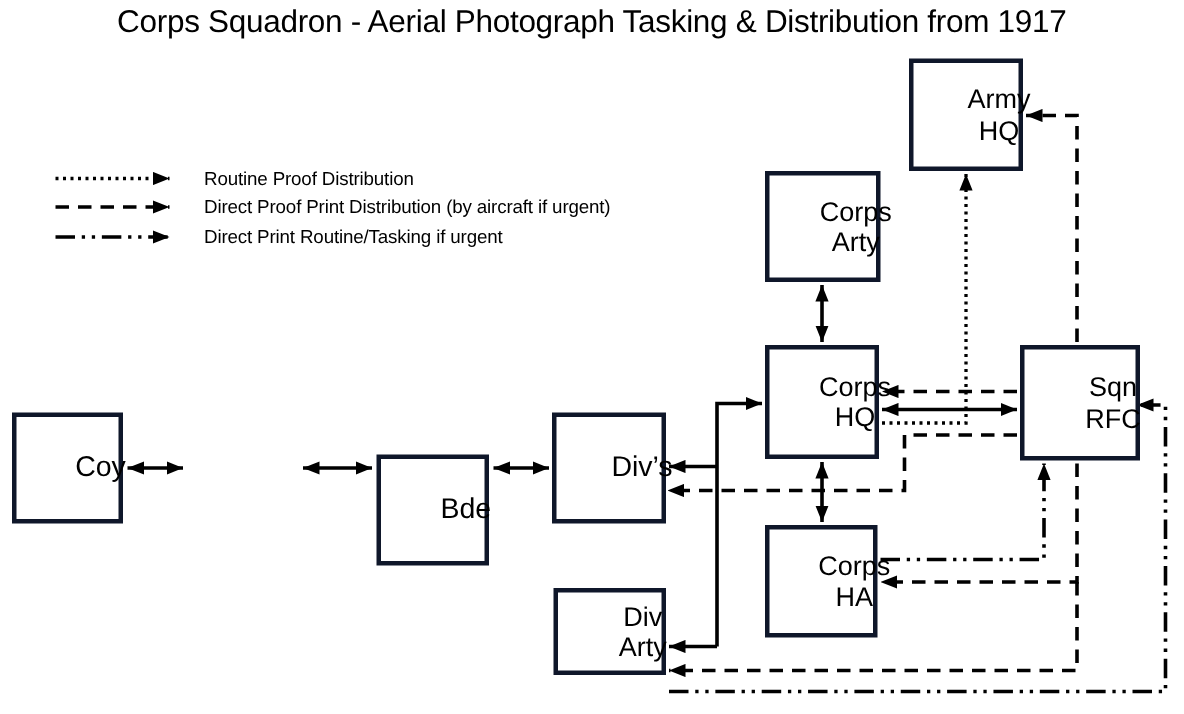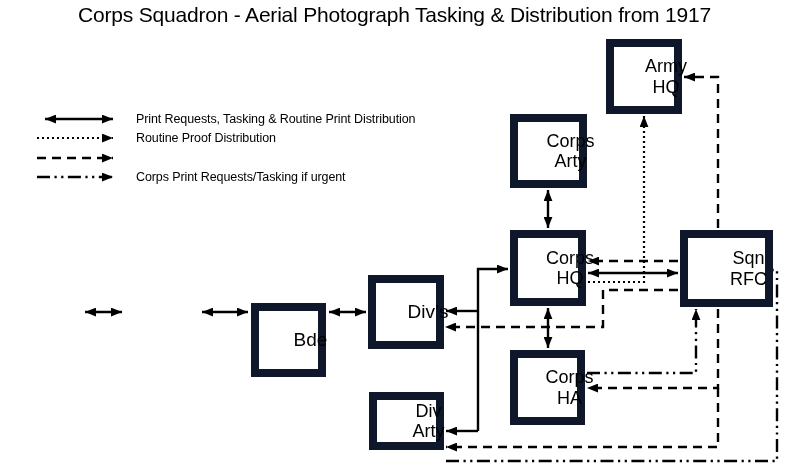--- a/index.html
+++ b/index.html
@@ -63,21 +63,21 @@
     fill: none;
     stroke: #000000;
   }
   .solid    { stroke-width: 2.4; }
   .dotted   { stroke-width: 2.2; stroke-dasharray: 2 3; }
   .dashed   { stroke-width: 2.4; stroke-dasharray: 9 6; }
   .dashdot  { stroke-width: 2.4; stroke-dasharray: 13 4.5 2.2 4.5 2.2 4.5; }
   .node {
     position: absolute;
     box-sizing: border-box;
-    border: 8px solid #0f172a;
+    border: 3px solid #0f172a;
     background: #ffffff;
     display: flex;
     align-items: center;
     justify-content: center;
     text-align: center;
     padding-left: 44px;
   }
   .node span {
     white-space: pre-line;
     font-size: 19px;
@@ -97,40 +97,35 @@
         <path d="M0,0 L10,4 L0,8 Z" fill="#000000"></path>
       </marker>
     </defs>
   </svg>
 
   <div class="title">Corps Squadron - Aerial Photograph Tasking &amp; Distribution from 1917</div>
 
   <div class="legend">
     <div class="legend-row">
       <svg class="legend-sample" viewBox="0 0 92 16">
-        <path class="lg solid" d="M 12,8 H 80" marker-start="url(#arrow)" marker-end="url(#arrow)"></path>
-      </svg>
-      <span class="legend-label">Print Requests, Tasking &amp; Routine Print Distribution</span>
-    </div>
-    <div class="legend-row">
-      <svg class="legend-sample" viewBox="0 0 92 16">
         <path class="lg dotted" d="M 4,8 H 80" marker-end="url(#arrow)"></path>
       </svg>
       <span class="legend-label">Routine Proof Distribution</span>
     </div>
     <div class="legend-row">
       <svg class="legend-sample" viewBox="0 0 92 16">
         <path class="lg dashed" d="M 4,8 H 80" marker-end="url(#arrow)"></path>
       </svg>
+      <span class="legend-label">Direct Proof Print Distribution (by aircraft if urgent)</span>
     </div>
     <div class="legend-row">
       <svg class="legend-sample" viewBox="0 0 92 16">
         <path class="lg dashdot" d="M 4,8 H 80" marker-end="url(#arrow)"></path>
       </svg>
-      <span class="legend-label">Corps Print Requests/Tasking if urgent</span>
+      <span class="legend-label">Direct Print Routine/Tasking if urgent</span>
     </div>
   </div>
 
   <svg class="wires" viewBox="0 0 789 476">
 
     <path class="wire solid" d="M 85,312 H 122" marker-start="url(#arrow)" marker-end="url(#arrow)"></path>
     <path class="wire solid" d="M 202,312 H 248" marker-start="url(#arrow)" marker-end="url(#arrow)"></path>
     <path class="wire solid" d="M 329,312 H 366" marker-start="url(#arrow)" marker-end="url(#arrow)"></path>
     <path class="wire solid" d="M 548,190 V 228" marker-start="url(#arrow)" marker-end="url(#arrow)"></path>
     <path class="wire solid" d="M 548,308 V 348" marker-start="url(#arrow)" marker-end="url(#arrow)"></path>
@@ -145,20 +140,23 @@
     <path class="wire dashed" d="M 678,261 H 588" marker-end="url(#arrow)"></path>
     <path class="wire dashed" d="M 718,228 V 77 H 684" marker-end="url(#arrow)"></path>
     <path class="wire dashed" d="M 678,290 H 603 V 327 H 445" marker-end="url(#arrow)"></path>
     <path class="wire dashed" d="M 718,309 V 388 H 587" marker-end="url(#arrow)"></path>
     <path class="wire dashed" d="M 718,388 V 447 H 446" marker-end="url(#arrow)"></path>
 
     <path class="wire dashdot" d="M 587,373 H 696 V 309" marker-end="url(#arrow)"></path>
     <path class="wire dashdot" d="M 446,461 H 777 V 270 H 758" marker-end="url(#arrow)"></path>
   </svg>
 
+  <div class="node" style="left:8px;   top:275px; width:74px; height:74px;">
+    <span>Coy</span>
+  </div>
   <div class="node" style="left:251px; top:275px; width:75px; height:74px;margin-top:28px;">
     <span>Bde</span>
   </div>
   <div class="node" style="left:368px; top:275px; width:76px; height:74px;">
     <span>Div’s</span>
   </div>
   <div class="node two" style="left:510px; top:114px; width:77px; height:74px;">
     <span>Corps
 Arty</span>
   </div>
@@ -167,21 +165,21 @@
 HQ</span>
   </div>
   <div class="node two" style="left:510px; top:350px; width:75px; height:75px;">
     <span>Corps
 HA</span>
   </div>
   <div class="node two" style="left:606px; top:39px;  width:76px; height:75px;">
     <span>Army
 HQ</span>
   </div>
-  <div class="node two" style="left:680px; top:230px; width:93px; height:77px;">
+  <div class="node two" style="left:680px; top:230px; width:80px; height:77px;">
     <span>Sqn
 RFC</span>
   </div>
   <div class="node two" style="left:369px; top:392px; width:75px; height:58px;">
     <span>Div
 Arty</span>
   </div>
 
 </div>
 

